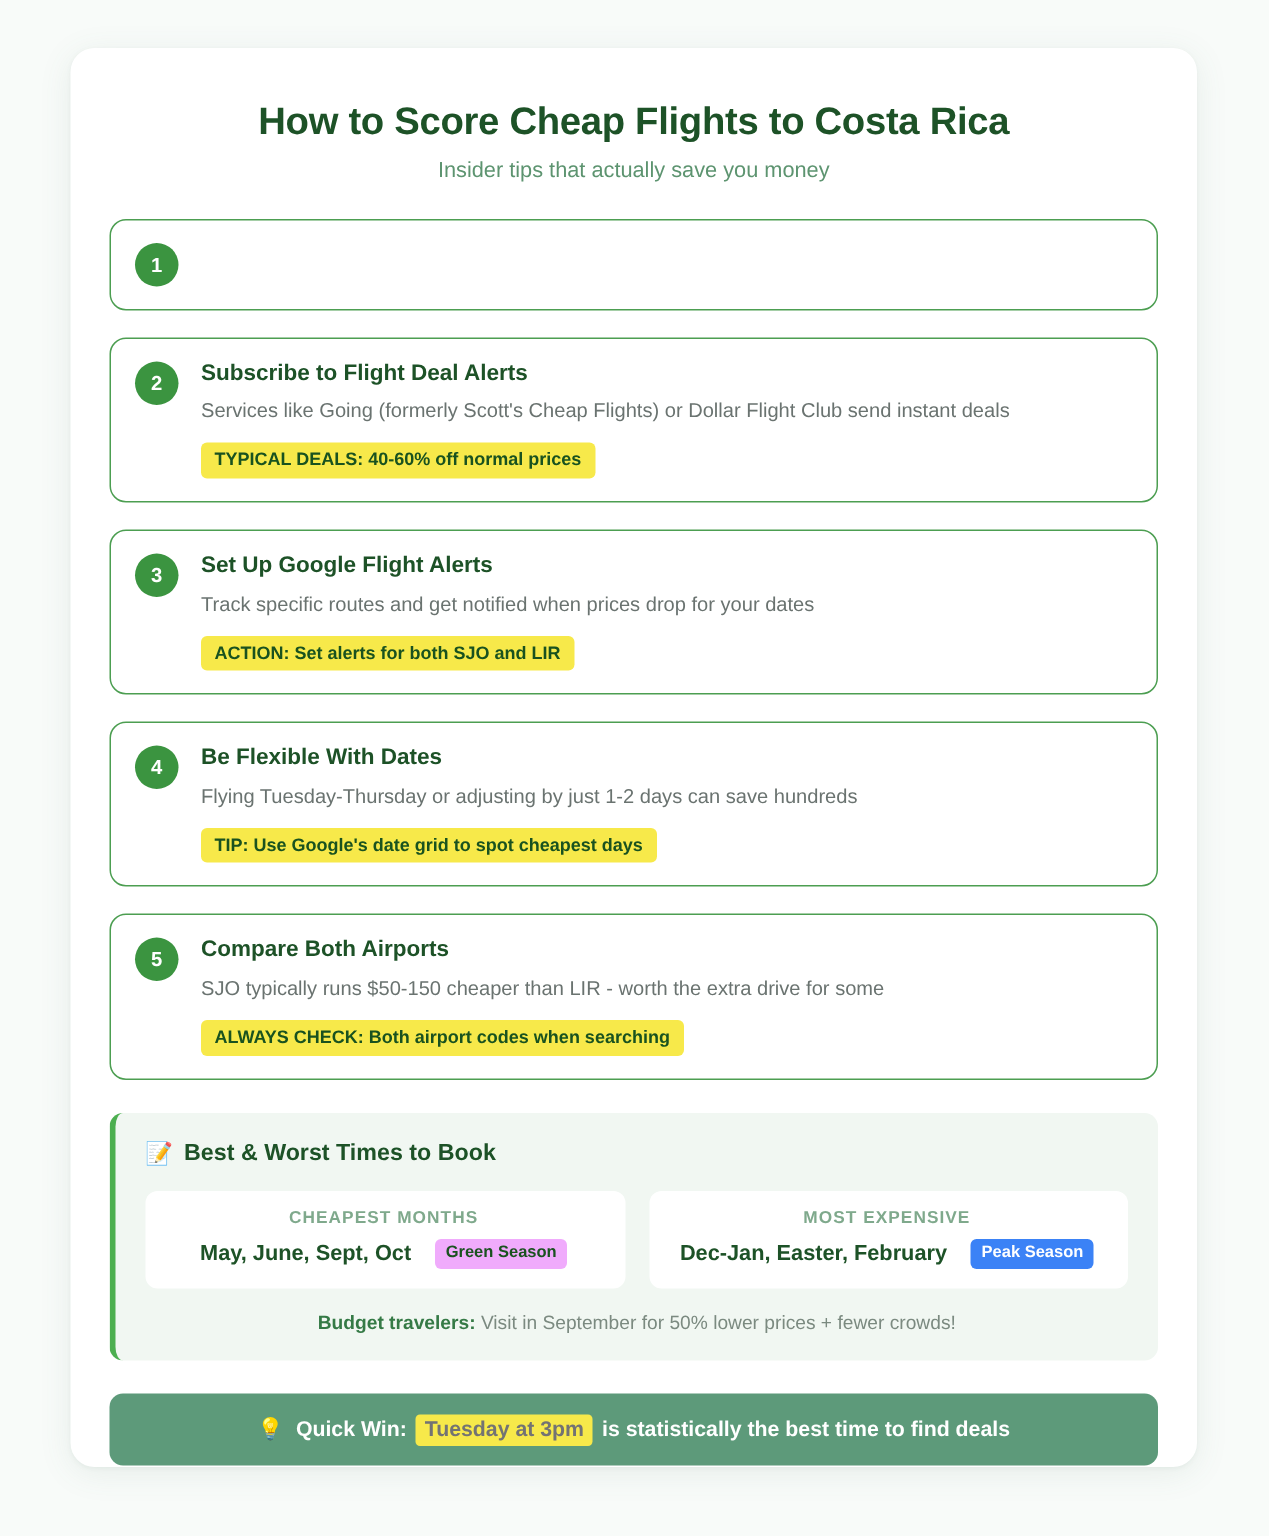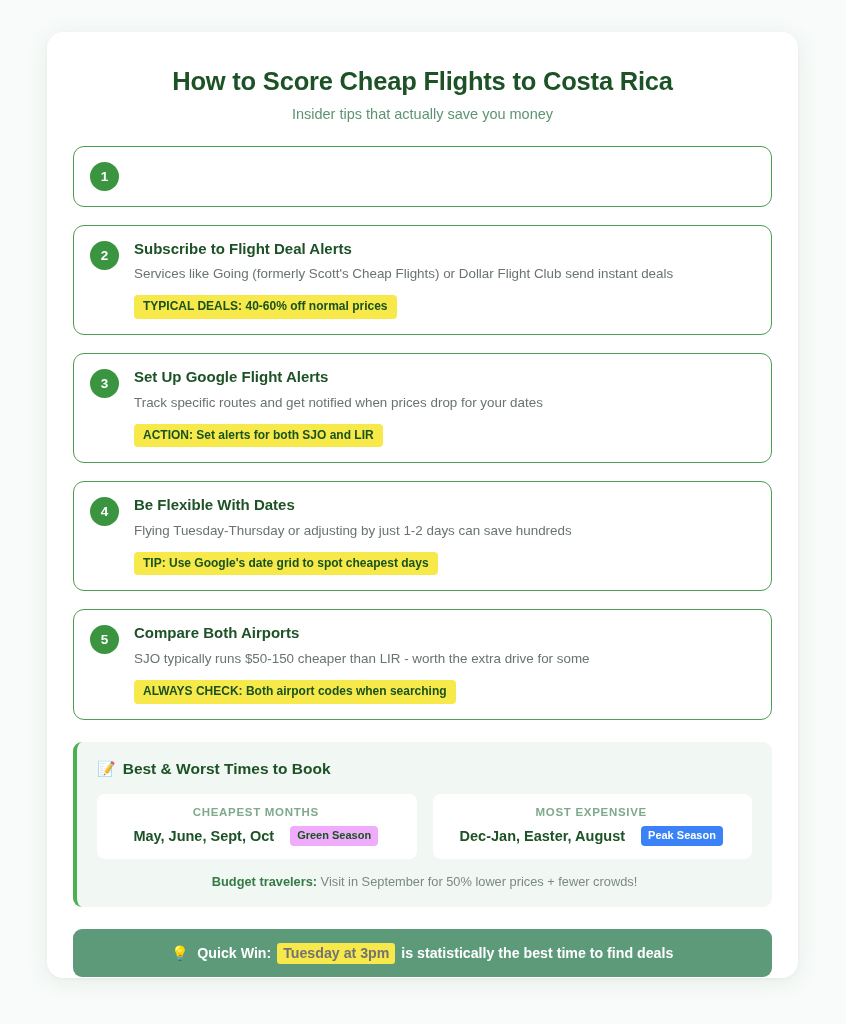--- a/index.html
+++ b/index.html
@@ -272,21 +272,21 @@
           <div class="season-label">CHEAPEST MONTHS</div>
           <div class="season-val">
             <span>May, June, Sept, Oct</span>
             <span class="pill pill-green">Green Season</span>
           </div>
         </div>
 
         <div class="season">
           <div class="season-label">MOST EXPENSIVE</div>
           <div class="season-val">
-            <span>Dec-Jan, Easter, August</span>
+            <span>Dec-Jan, Easter, February</span>
             <span class="pill pill-peak">Peak Season</span>
           </div>
         </div>
       </div>
 
       <div class="timing-note">
         <b>Budget travelers:</b>
         <span>Visit in September for 50% lower prices + fewer crowds!</span>
       </div>
     </div>

